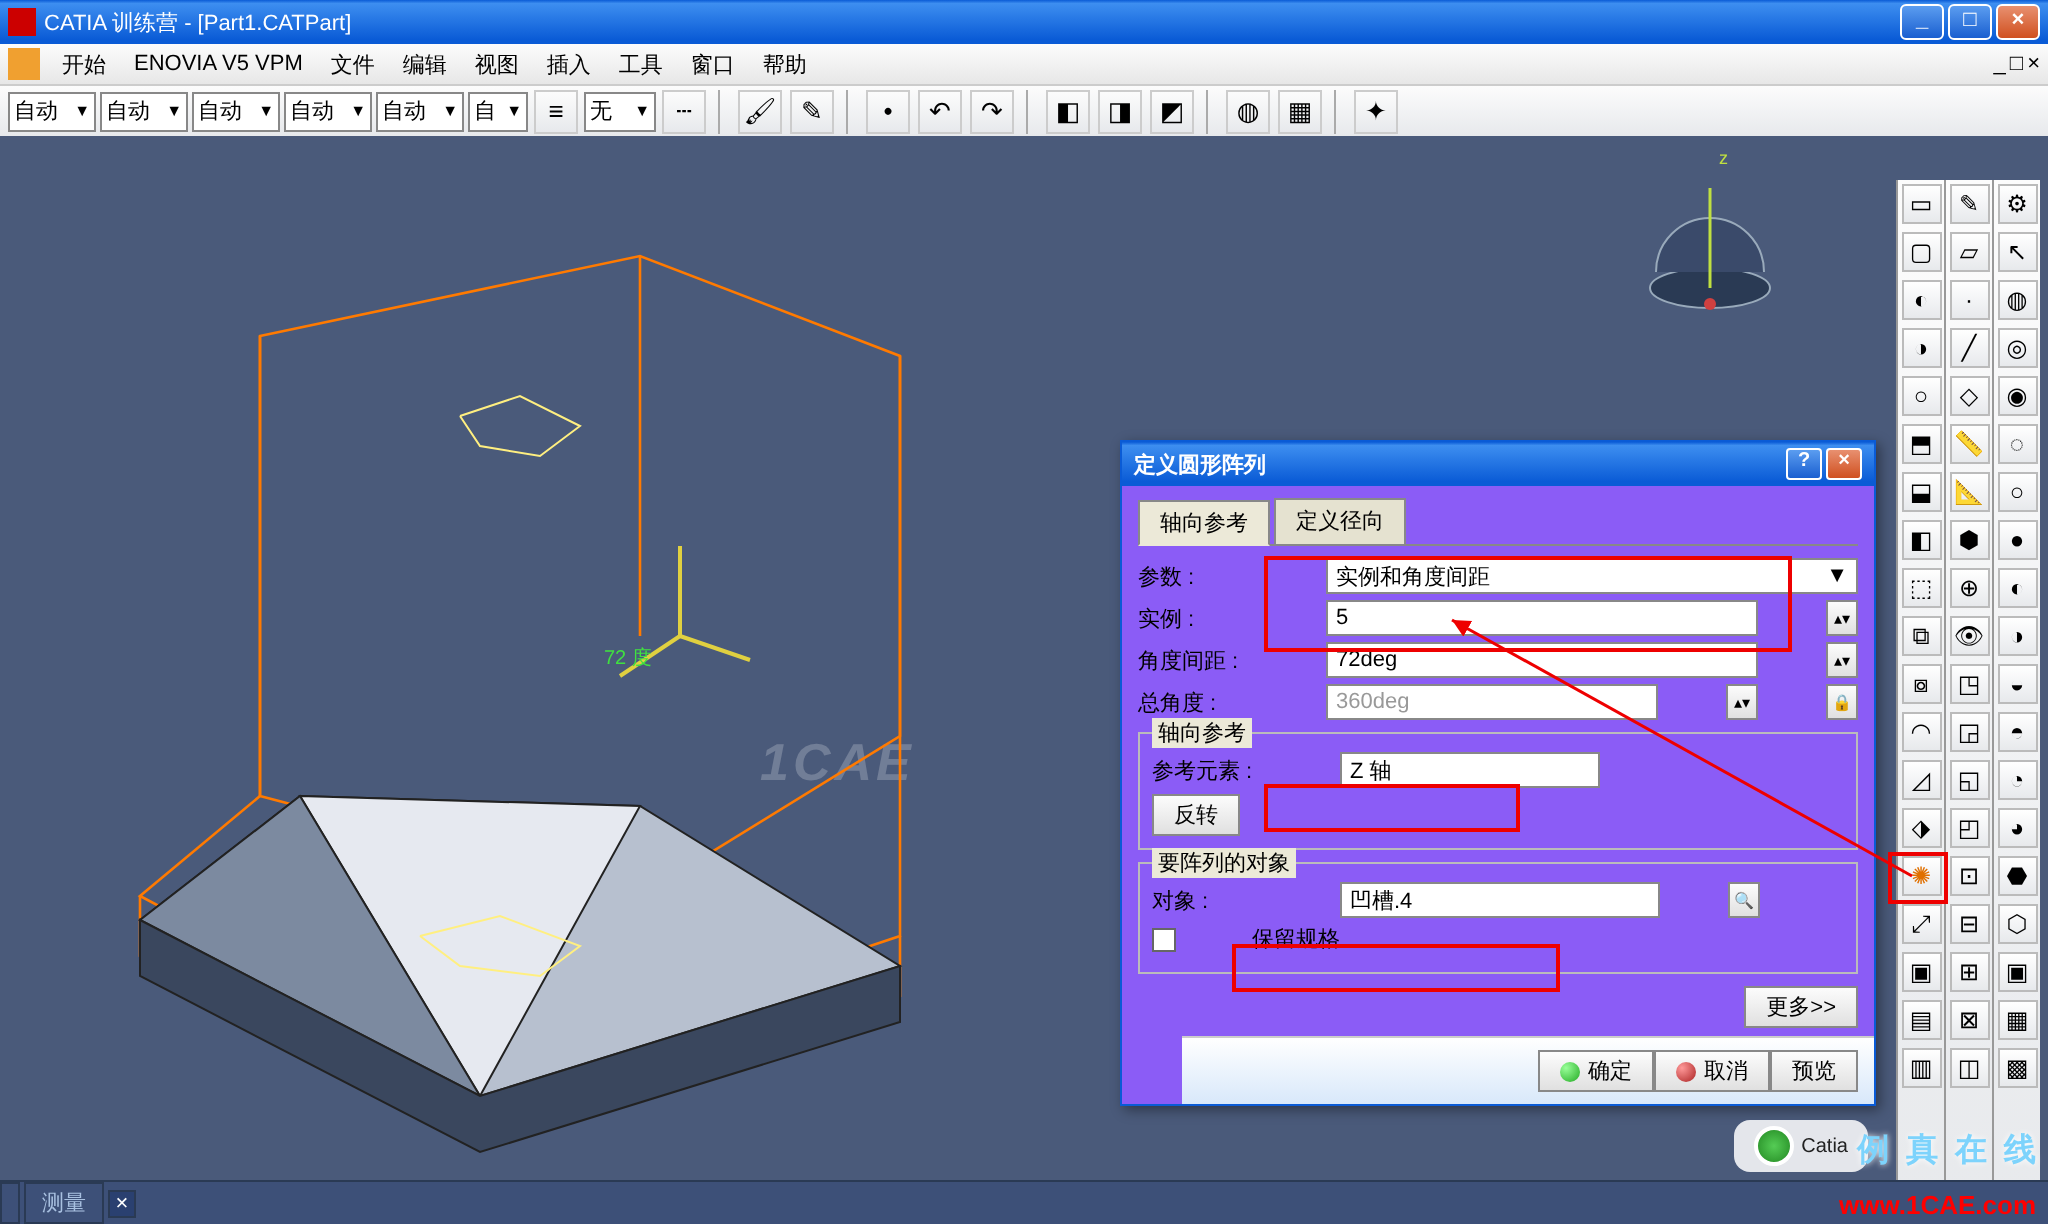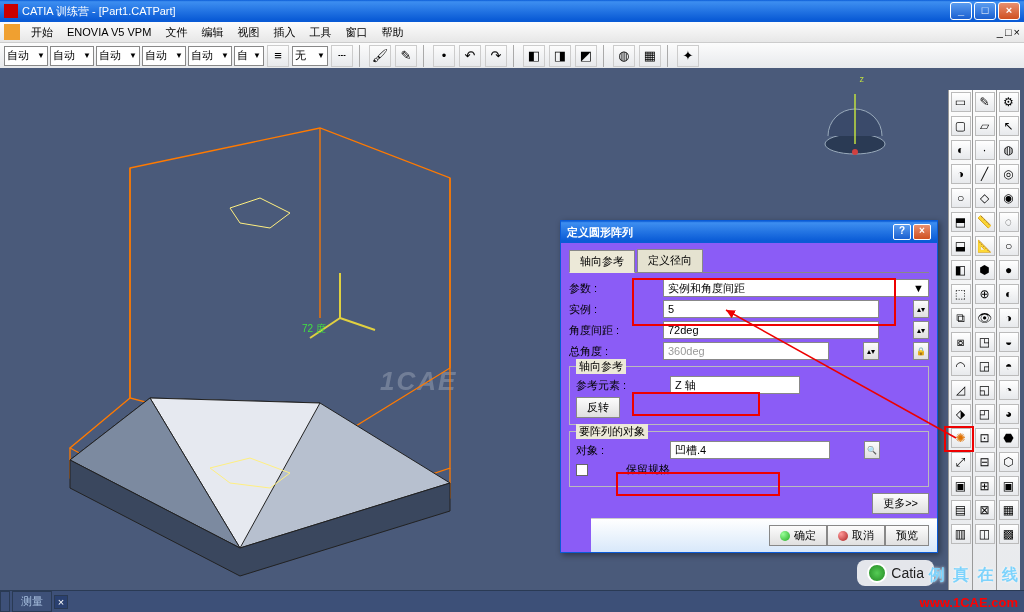--- a/index.html
+++ b/index.html
@@ -361,16 +361,16 @@
 </svg>
 
 <div class="statusbar">
   <div style="width:10px;height:100%;background:#3d5078;border:1px solid #2a3a54"></div>
   <div class="status-item">测量</div>
   <div class="status-close">×</div>
 </div>
 
 <div class="catia-badge">
   <span class="ring"></span>
-  <span style="font-size:14px;color:#222">Catia</span>
+  <span style="font-size:10px;color:#222">Catia</span>
 </div>
 <div class="badge2">例 真 在 线</div>
 <div class="watermark">www.1CAE.com</div>
 
 </body></html>

